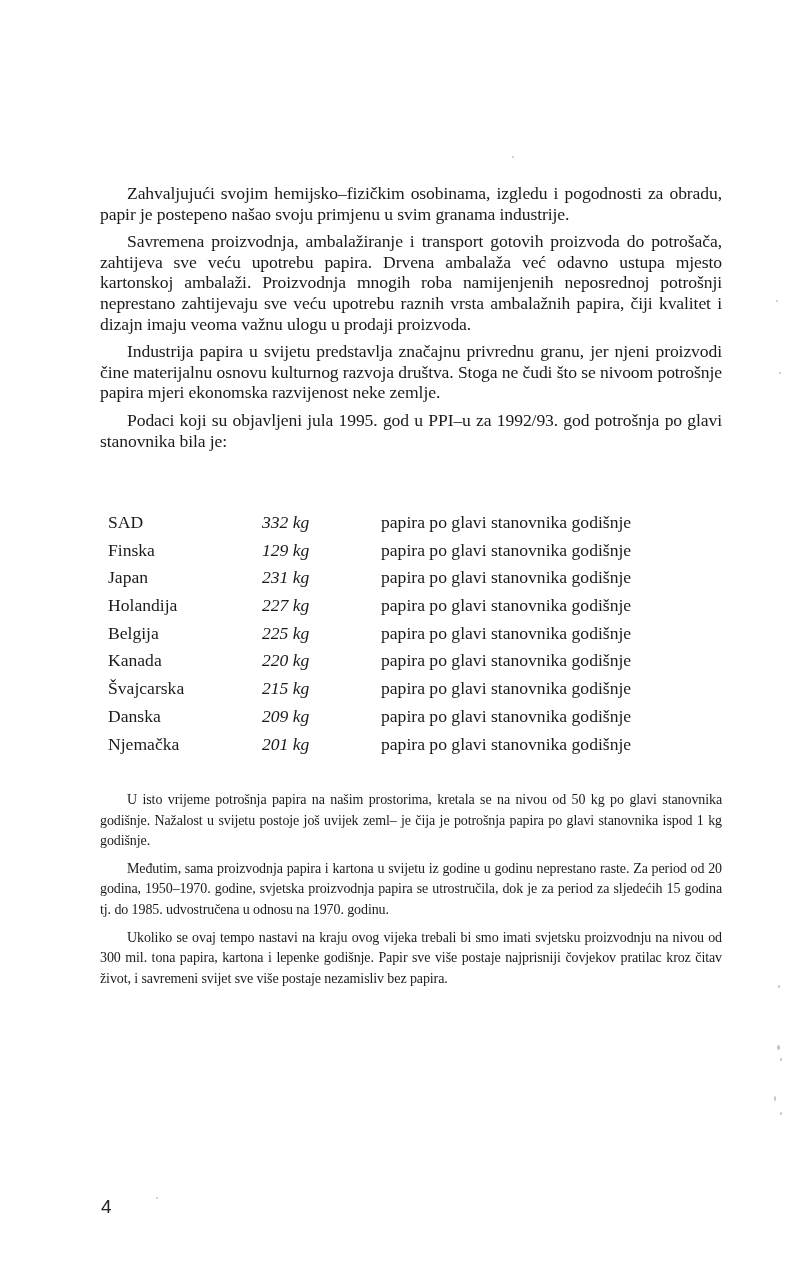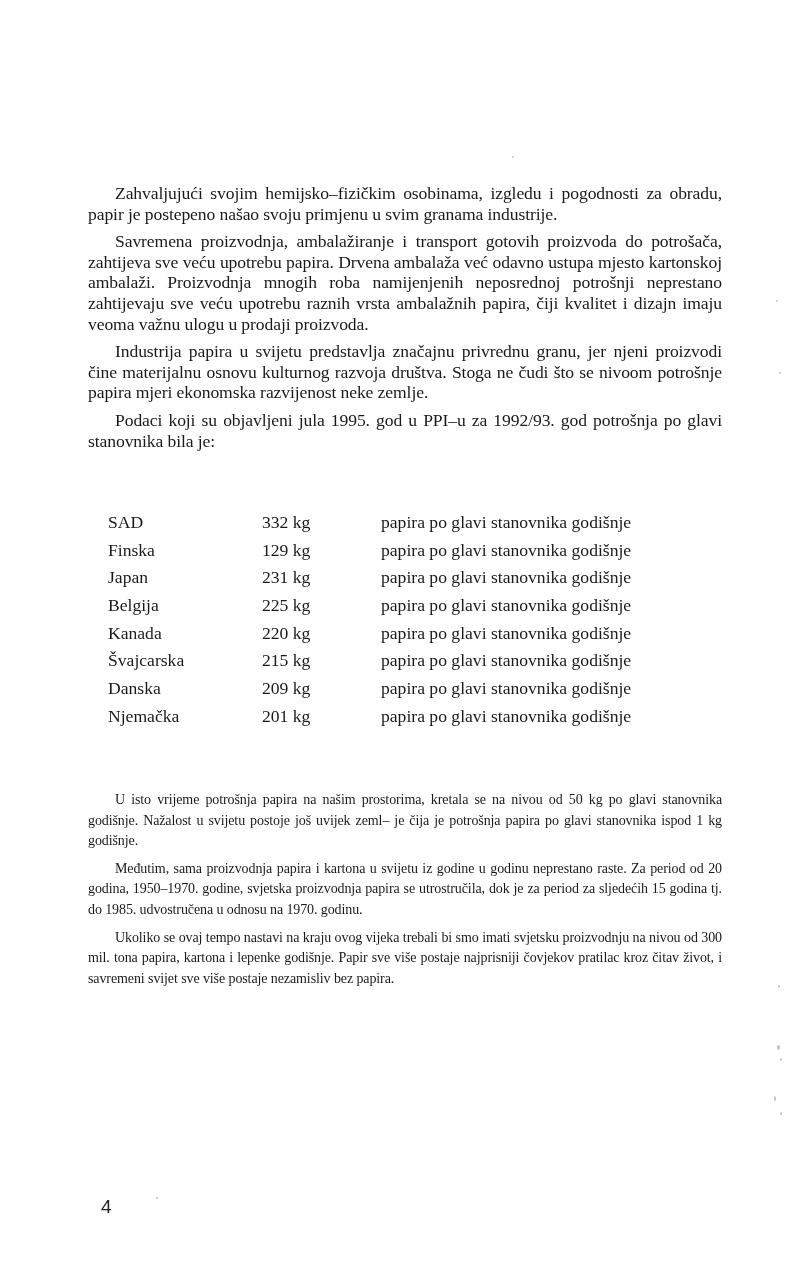--- a/index.html
+++ b/index.html
@@ -24,41 +24,41 @@
     }
     .text-column {
       position: absolute;
       left: 84px;
       top: 183px;
       width: 638px;
       font-size: 17.6px;
       line-height: 20.6px;
     }
     .para {
-      margin: 0 0 7px 4px;
+      margin: 0 0 7px 16px;
       text-indent: 27px;
       text-align: justify;
       letter-spacing: -0.1px;
       font-family: Liberation Serif, serif;
     }
     .consumption-table {
       position: absolute;
       left: 108px;
       top: 512px;
       border-collapse: collapse;
       font-size: 17.6px;
     }
     .consumption-table td {
       padding: 0;
       height: 27.7px;
       vertical-align: top;
       white-space: nowrap;
     }
     .col-country { width: 154px; }
-    .col-amount { width: 119px; }
+    .col-amount { width: 119px; font-style: italic; }
     .col-desc { width: auto; text-align: center; }
     .paras-lower {
       position: absolute;
       left: 84px;
       top: 790px;
       width: 638px;
       font-size: 14px;
       line-height: 20.6px;
     }
     .page-number {
@@ -99,20 +99,25 @@
         <td class="col-country">Finska</td>
         <td class="col-amount">129 kg</td>
         <td class="col-desc">papira po glavi stanovnika godišnje</td>
       </tr>
       <tr>
         <td class="col-country">Japan</td>
         <td class="col-amount">231 kg</td>
         <td class="col-desc">papira po glavi stanovnika godišnje</td>
       </tr>
       <tr>
+        <td class="col-country">Holandija</td>
+        <td class="col-amount">227 kg</td>
+        <td class="col-desc">papira po glavi stanovnika godišnje</td>
+      </tr>
+      <tr>
         <td class="col-country">Belgija</td>
         <td class="col-amount">225 kg</td>
         <td class="col-desc">papira po glavi stanovnika godišnje</td>
       </tr>
       <tr>
         <td class="col-country">Kanada</td>
         <td class="col-amount">220 kg</td>
         <td class="col-desc">papira po glavi stanovnika godišnje</td>
       </tr>
       <tr>

